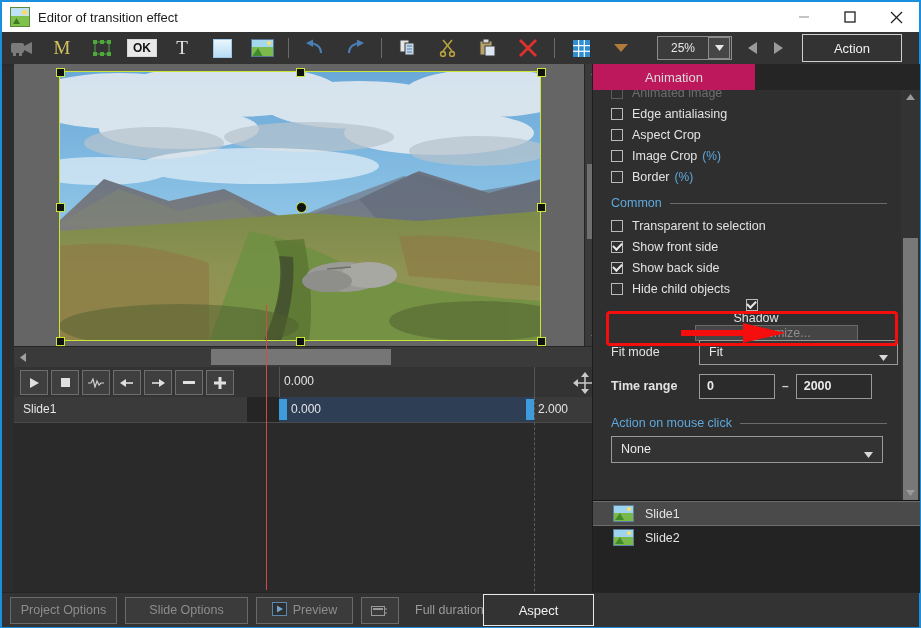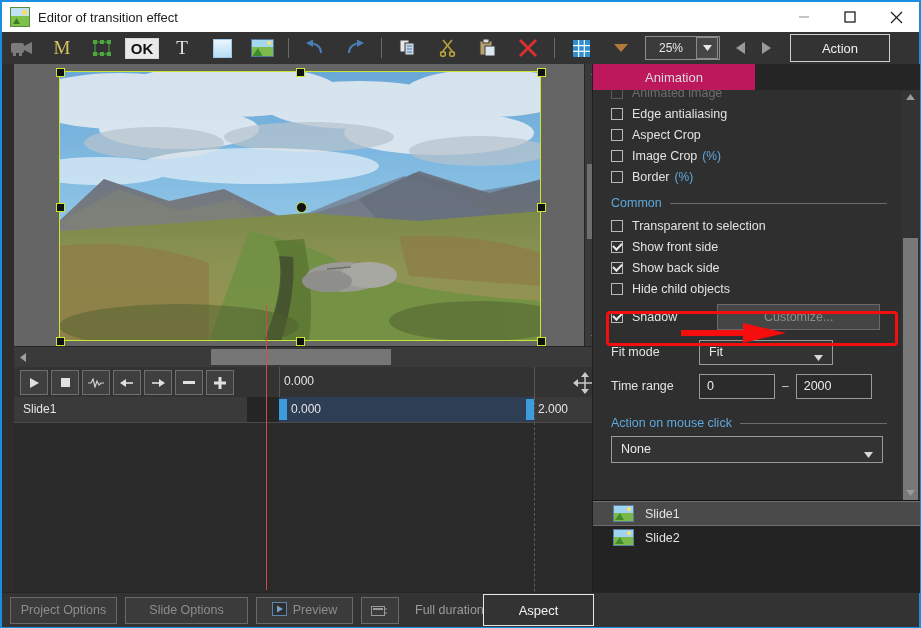--- a/index.html
+++ b/index.html
@@ -24,21 +24,21 @@
   .title-text{margin-left:8px;color:#1b1b1b;font-size:13px;}
   .win-btns{margin-left:auto;display:flex;height:30px;}
   .win-btn{width:46px;height:30px;display:flex;align-items:center;justify-content:center;color:#202020;}
   .win-btn svg{display:block;}
 
   
   .toolbar{position:absolute;left:0;top:30px;width:917px;height:32px;background:#333333;
            display:flex;align-items:center;border-bottom:1px solid #2a2a2a;}
   .tb{width:40px;height:30px;display:flex;align-items:center;justify-content:center;}
   .tb-sep{width:1px;height:20px;background:#6a6a6a;margin:0 6px;}
-  .zoom-box{display:flex;align-items:center;height:22px;border:1px solid #8c8c8c;background:#3b3b3b;margin-left:4px;}
+  .zoom-box{display:flex;align-items:center;height:22px;border:1px solid #8c8c8c;background:#3b3b3b;margin-left:16px;}
   .zoom-val{width:50px;text-align:center;color:#e8e8e8;font-size:12px;}
   .zoom-arrow{width:20px;height:20px;margin:0 1px 0 0;border:1px solid #8c8c8c;background:#464646;
               display:flex;align-items:center;justify-content:center;}
   .nav-btn{width:26px;height:26px;display:flex;align-items:center;justify-content:center;}
   .close-btn{margin-left:10px;margin-right:8px;width:98px;height:26px;border:1px solid #cfcfcf;background:#333;
              color:#f0f0f0;display:flex;align-items:center;justify-content:center;font-size:13px;}
 
   
   .left{position:absolute;left:12px;top:62px;width:590px;height:528px;background:#2d2d2d;}
   .canvas{position:absolute;left:0;top:0;width:570px;height:282px;background:#656565;overflow:hidden;}
@@ -180,21 +180,21 @@
       <rect x="1" y="2" width="4" height="4" fill="#4fa83c"></rect>
           <rect x="15" y="2" width="4" height="4" fill="#4fa83c"></rect>
       <rect x="1" y="14" width="4" height="4" fill="#4fa83c"></rect>
           <rect x="15" y="14" width="4" height="4" fill="#4fa83c"></rect>
       <rect x="8" y="2" width="4" height="4" fill="#4fa83c"></rect>
           <rect x="8" y="14" width="4" height="4" fill="#4fa83c"></rect>
         </svg>
     </div>
     <div class="tb">
       <div style="border:1px solid #d7d7d7;background:#e9e9e9;padding:1px 5px;">
-        <span style="color:#111;font-size:15px;font-weight:bold;">OK</span>
+        <span style="color:#111;font-size:12px;font-weight:bold;">OK</span>
       </div>
     </div>
     <div class="tb">
       <span style="color:#e6e6e6;font-size:19px;font-family:'Liberation Serif',serif;">T</span>
     </div>
     <div class="tb">
       <div style="width:17px;height:17px;border:1px solid #9ec9e8;background:linear-gradient(#eaf6ff,#b8dcf4);"></div>
     </div>
     <div class="tb">
       <div style="width:21px;height:16px;border:1px solid #57779a;background:linear-gradient(#a4d8ef 0 45%, #7dba4d 45% 100%);position:relative;">
@@ -503,37 +503,37 @@
       </div>
       <div class="row">
         <div class="cb checked"></div>
         <div class="lbl">Show back side</div>
       </div>
       <div class="row">
         <div class="cb"></div>
         <div class="lbl">Hide child objects</div>
       </div>
 
-      <div class="row" style="height:35px;">
+      <div class="row" style="height:35px;flex-direction:column;">
         <div class="cb checked"></div>
         <div class="lbl">Shadow</div>
         <div class="btn-dis" style="width:163px;margin-left:40px;">Customize...</div>
       </div>
 
       <div class="fld-row" style="margin-top:4px;">
         <div class="fld-lbl">Fit mode</div>
-        <div class="sel" style="width:134px;">
+        <div class="sel" style="width:199px;">
           <span>Fit</span>
           <span class="caret"><svg width="9" height="6">
                 <polygon points="0,0 9,0 4.5,6" fill="#d8d8d8"></polygon>
               </svg></span>
         </div>
       </div>
 
-      <div class="fld-row" style="margin-top:6px;">
+      <div class="fld-row" style="margin-top:6px;font-weight:bold;">
         <div class="fld-lbl">Time range</div>
         <div class="inp" style="width:76px;">0</div>
         <div class="dash">–</div>
         <div class="inp" style="width:76px;">2000</div>
       </div>
 
       <div class="grp" style="margin-top:16px;justify-content:flex-end;">
         <div class="grp-t">Action on mouse click</div>
         <div class="grp-l"></div>
       </div>

